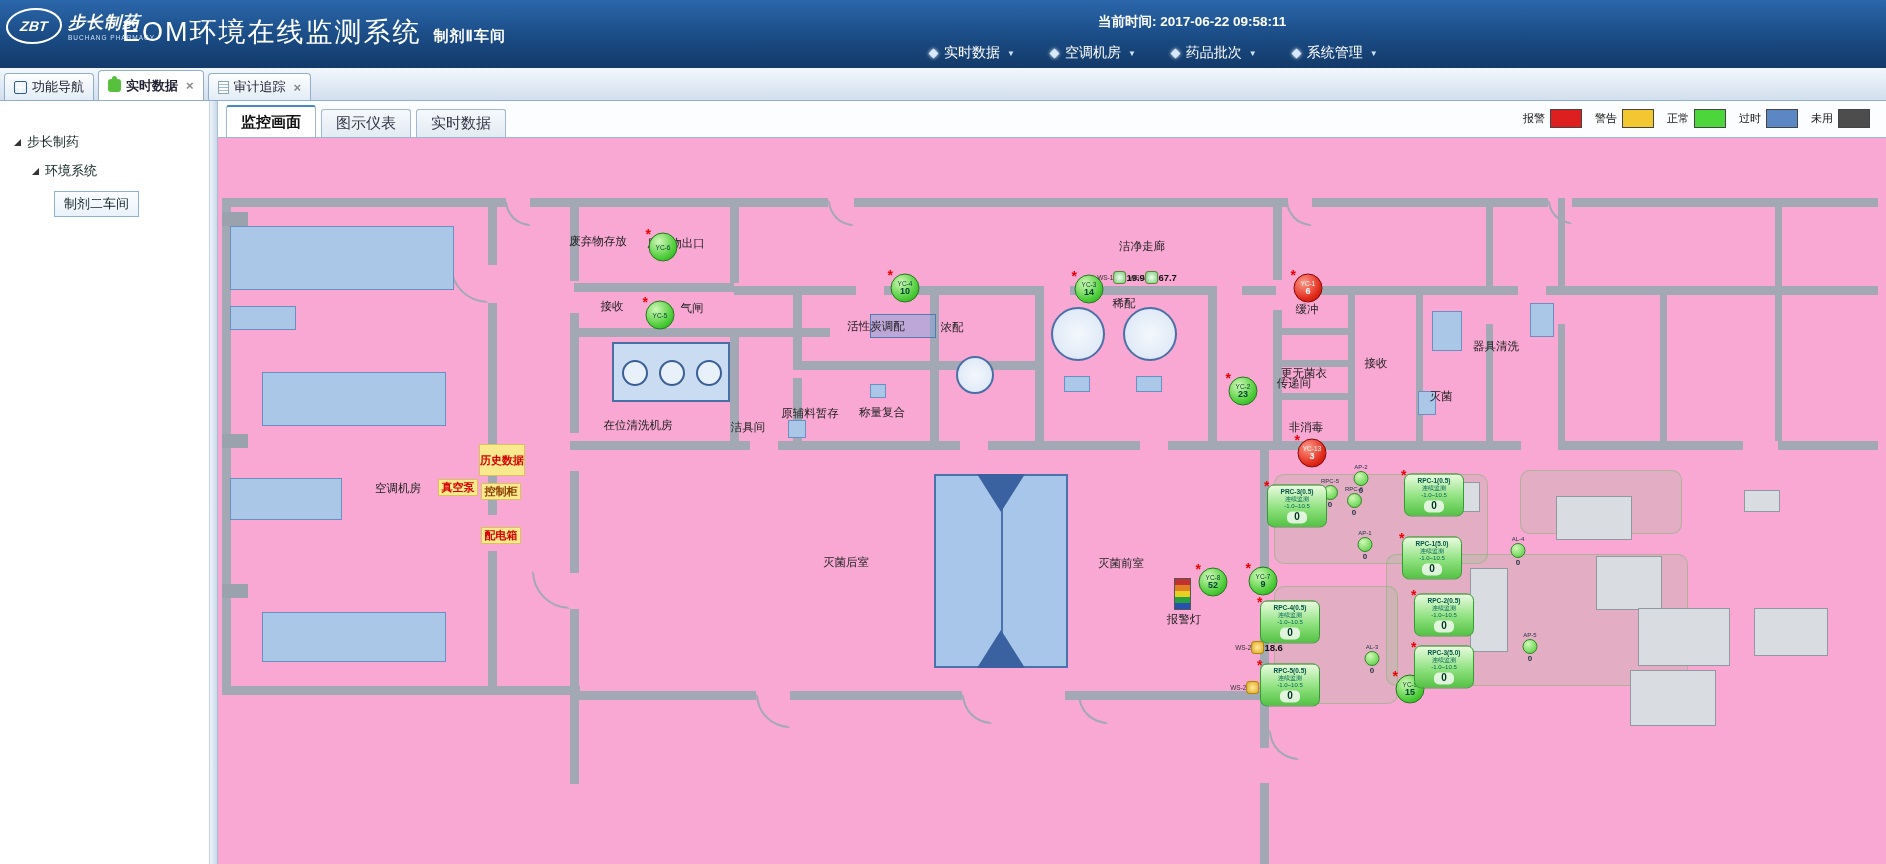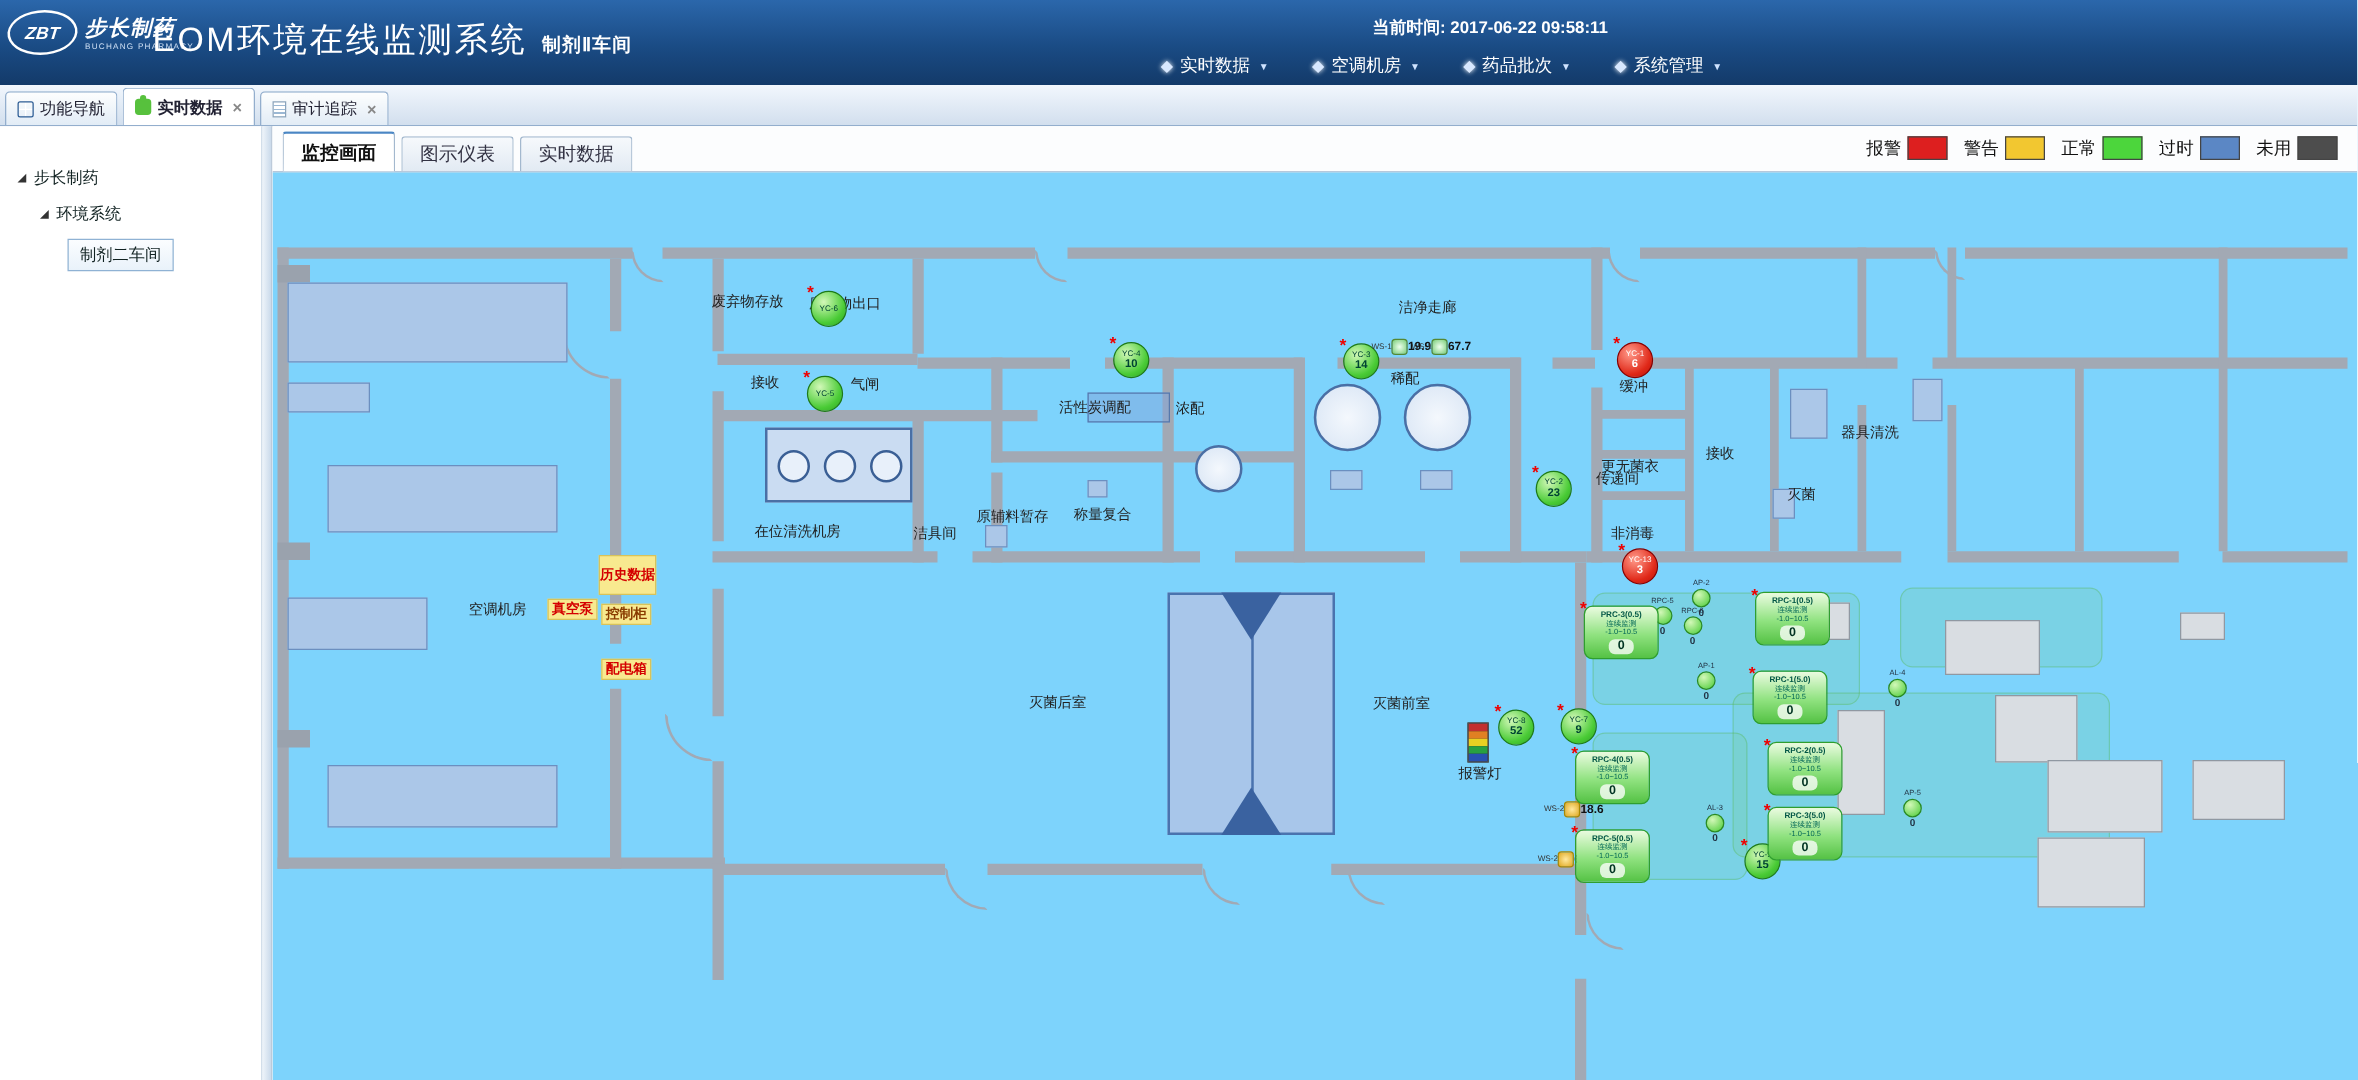--- a/index.html
+++ b/index.html
@@ -41,25 +41,25 @@
   .tnode.n2{margin-left:18px;}
   .tnode.n3{margin-left:40px;}
   .tw{width:0;height:0;border-left:7px solid transparent;border-bottom:7px solid #333;}
   .leaf-sel{border:1px solid #8fb2d4;background:linear-gradient(#fbfdff,#e9f2fa);padding:3px 9px;}
   .splitter{position:absolute;top:101px;left:210px;width:8px;bottom:0;background:linear-gradient(90deg,#eef4fa,#c9d9ea);border-right:1px solid #aabccf;box-sizing:border-box;}
   
   .content{position:absolute;top:101px;left:218px;right:0;bottom:0;background:#fff;overflow:hidden;}
   .subtabs{position:absolute;top:0;left:0;right:0;height:37px;border-bottom:1px solid #9fb6cf;background:#fcfdfe;display:flex;align-items:flex-end;padding-left:8px;gap:5px;box-sizing:border-box;}
   .stab{height:27px;padding:0 14px;display:flex;align-items:center;border:1px solid #a3b8ce;border-bottom:none;border-radius:3px 3px 0 0;font-size:15px;background:linear-gradient(#f6f9fc,#e2eaf3);color:#334;cursor:pointer;}
   .stab.active{background:#fff;color:#111;font-weight:bold;border-top:2px solid #4a86c4;height:30px;}
-  .legend{position:absolute;right:16px;top:8px;display:flex;gap:13px;align-items:flex-start;font-size:14px;color:#111;}
+  .legend{position:absolute;right:16px;top:8px;display:flex;gap:13px;align-items:flex-start;font-size:11px;color:#111;}
   .lg-item{display:flex;align-items:center;}
   .lg-sw{width:30px;height:17px;border:1px solid #444;margin-left:5px;}
   
-  .plan{position:absolute;top:37px;left:0;right:0;bottom:0;background:#7dd3fc;overflow:hidden;}
+  .plan{position:absolute;top:37px;left:0;right:0;bottom:0;background:#f9a8d4;overflow:hidden;}
   .wall{position:absolute;background:#a2a9b4;}
   .pil{position:absolute;background:#9aa2ad;}
   .door{position:absolute;border:2px solid #a2a9b4;border-color:transparent transparent #a2a9b4 #a2a9b4;border-radius:0 0 0 100%;box-sizing:border-box;}
   .equip{position:absolute;background:#abc7e8;border:1px solid #6b8fc0;box-sizing:border-box;}
   .hl{position:absolute;background:rgba(130,165,220,.5);border:1px solid #5578ad;box-sizing:border-box;}
   .machine{position:absolute;background:#d9dde2;border:1px solid #9098a2;box-sizing:border-box;}
   .zone{position:absolute;background:rgba(110,205,110,.16);border:1px solid rgba(80,180,80,.35);border-radius:10px;}
   .room-label{position:absolute;transform:translate(-50%,-50%);font-size:11.5px;color:#222;white-space:nowrap;z-index:4;}
   .panel{position:absolute;background:#f8e98f;border:1px solid #d8c35a;font-weight:bold;font-size:11px;display:flex;align-items:center;justify-content:center;text-align:center;line-height:1.15;z-index:5;box-sizing:border-box;}
   .tank{position:absolute;border:2px solid #4a6fa5;border-radius:50%;background:radial-gradient(#f4f8fd,#d7e4f4);box-sizing:border-box;}

